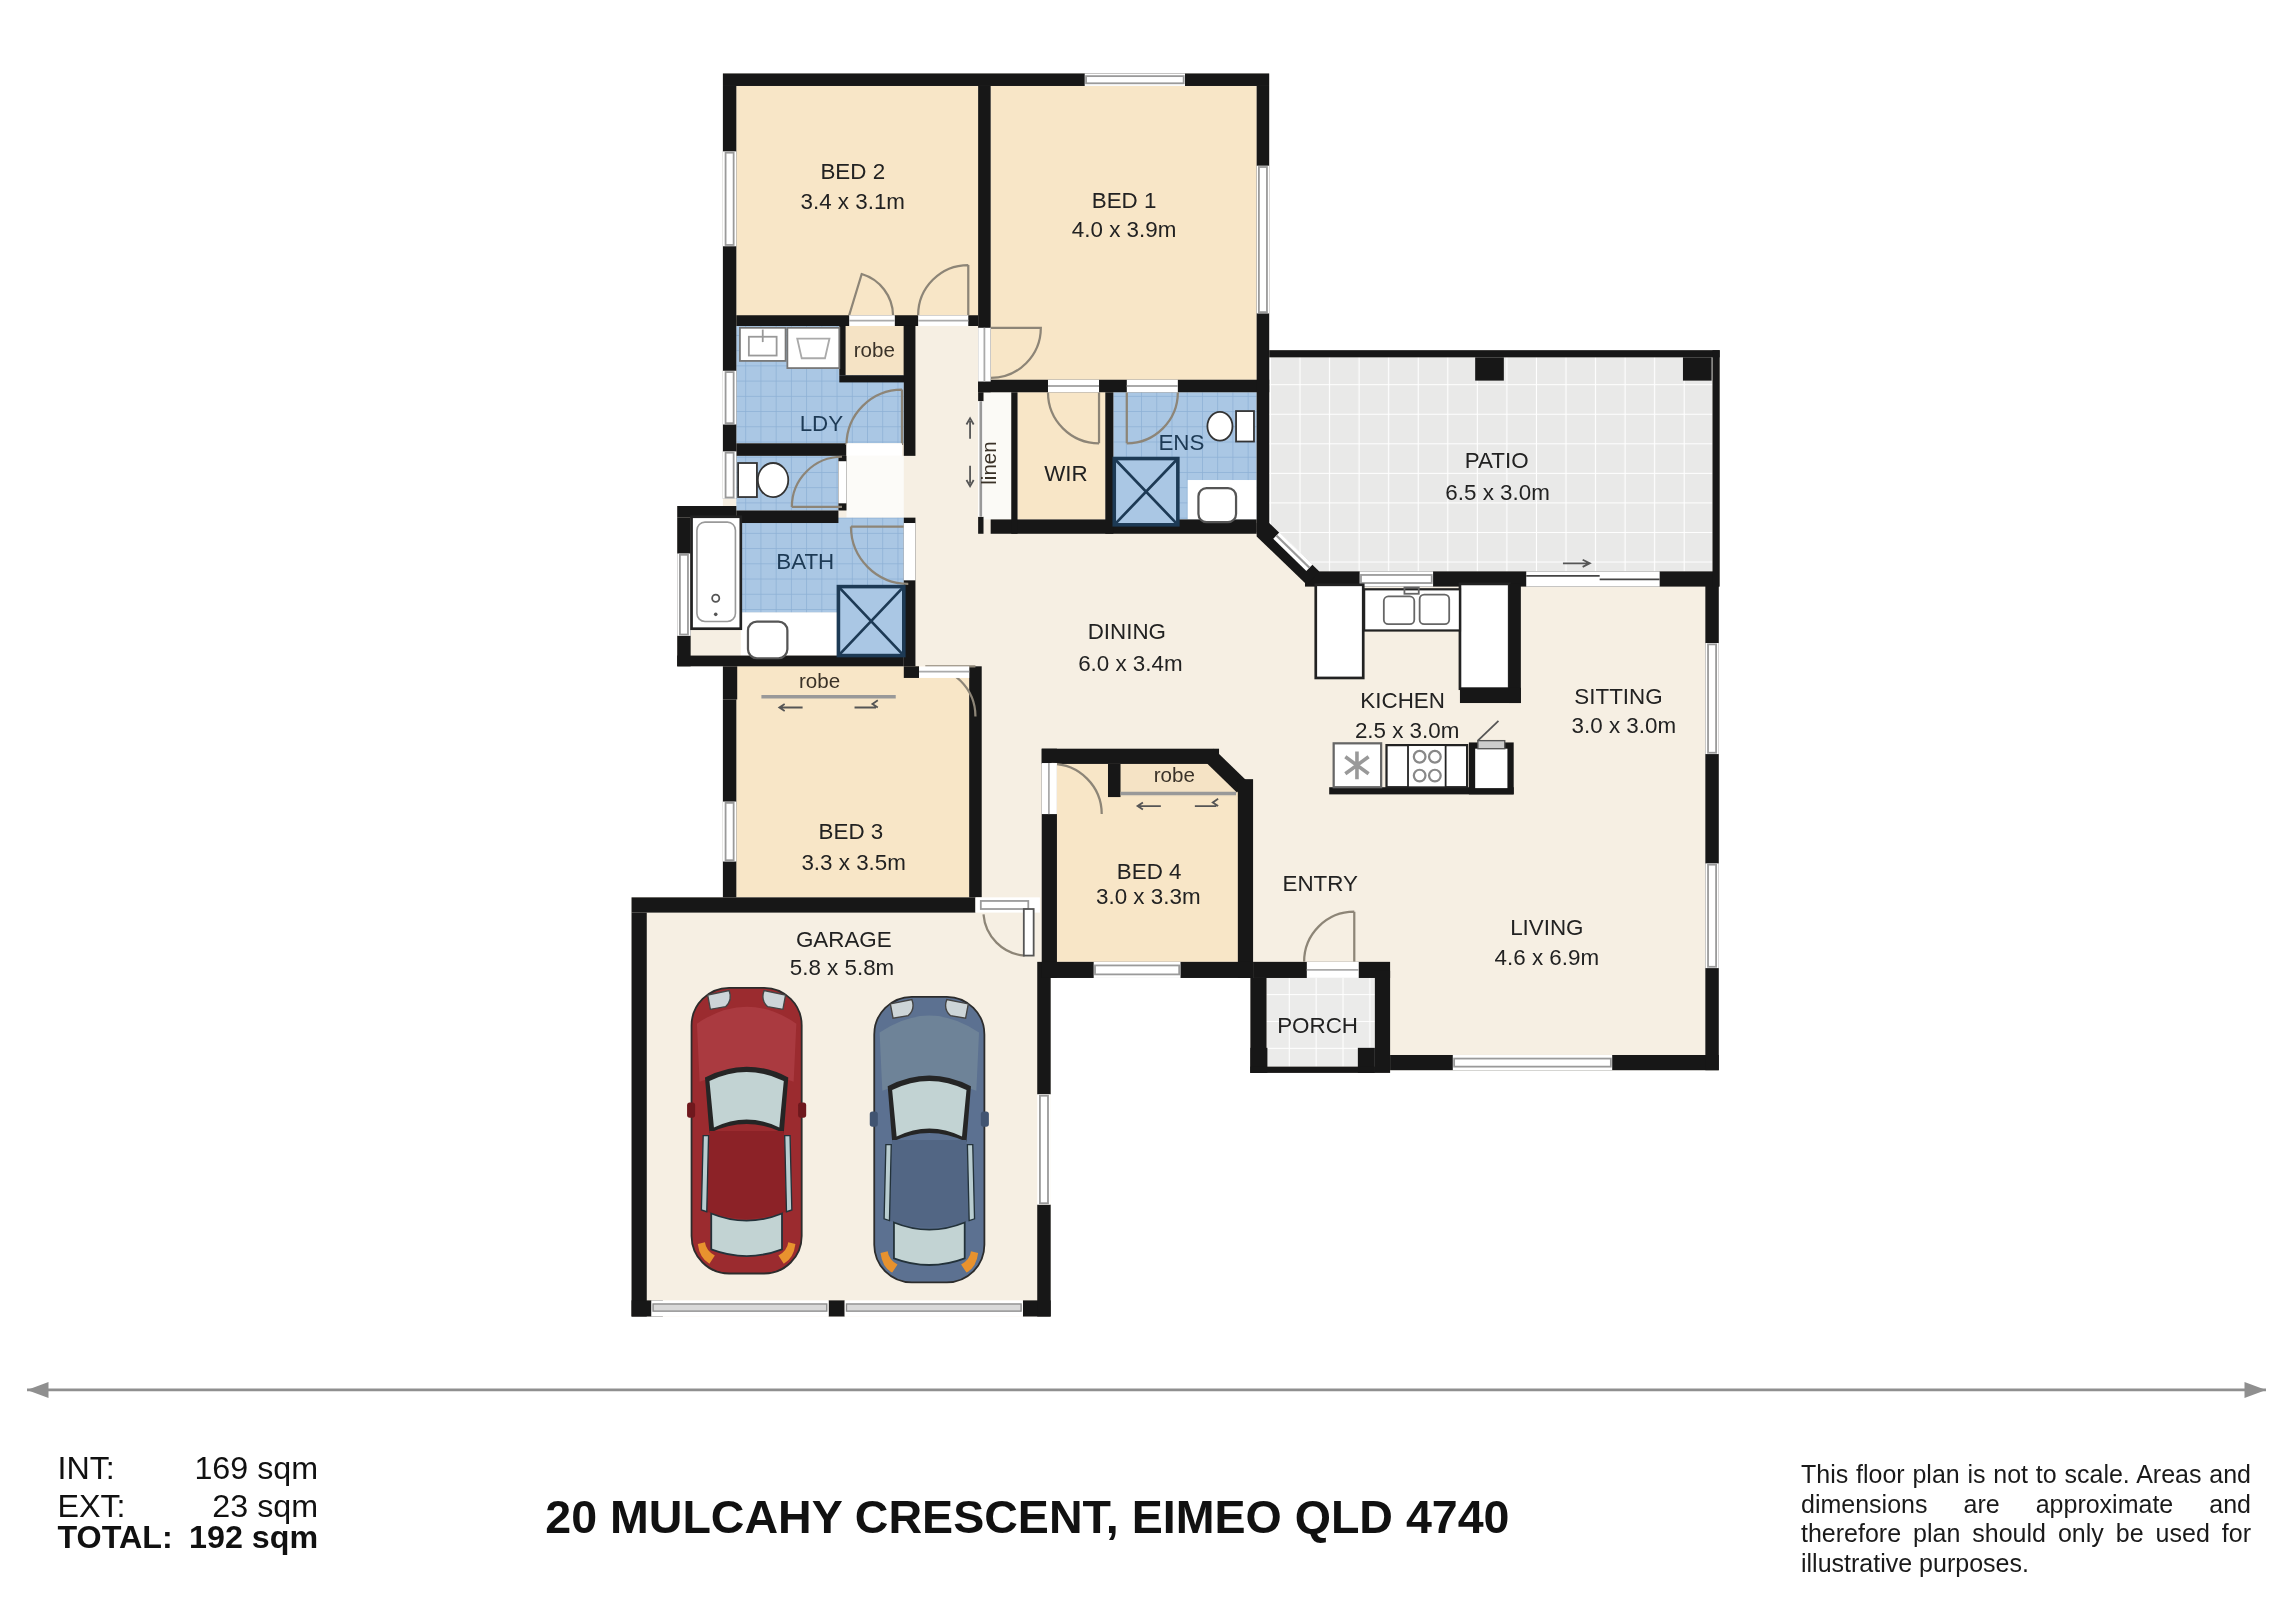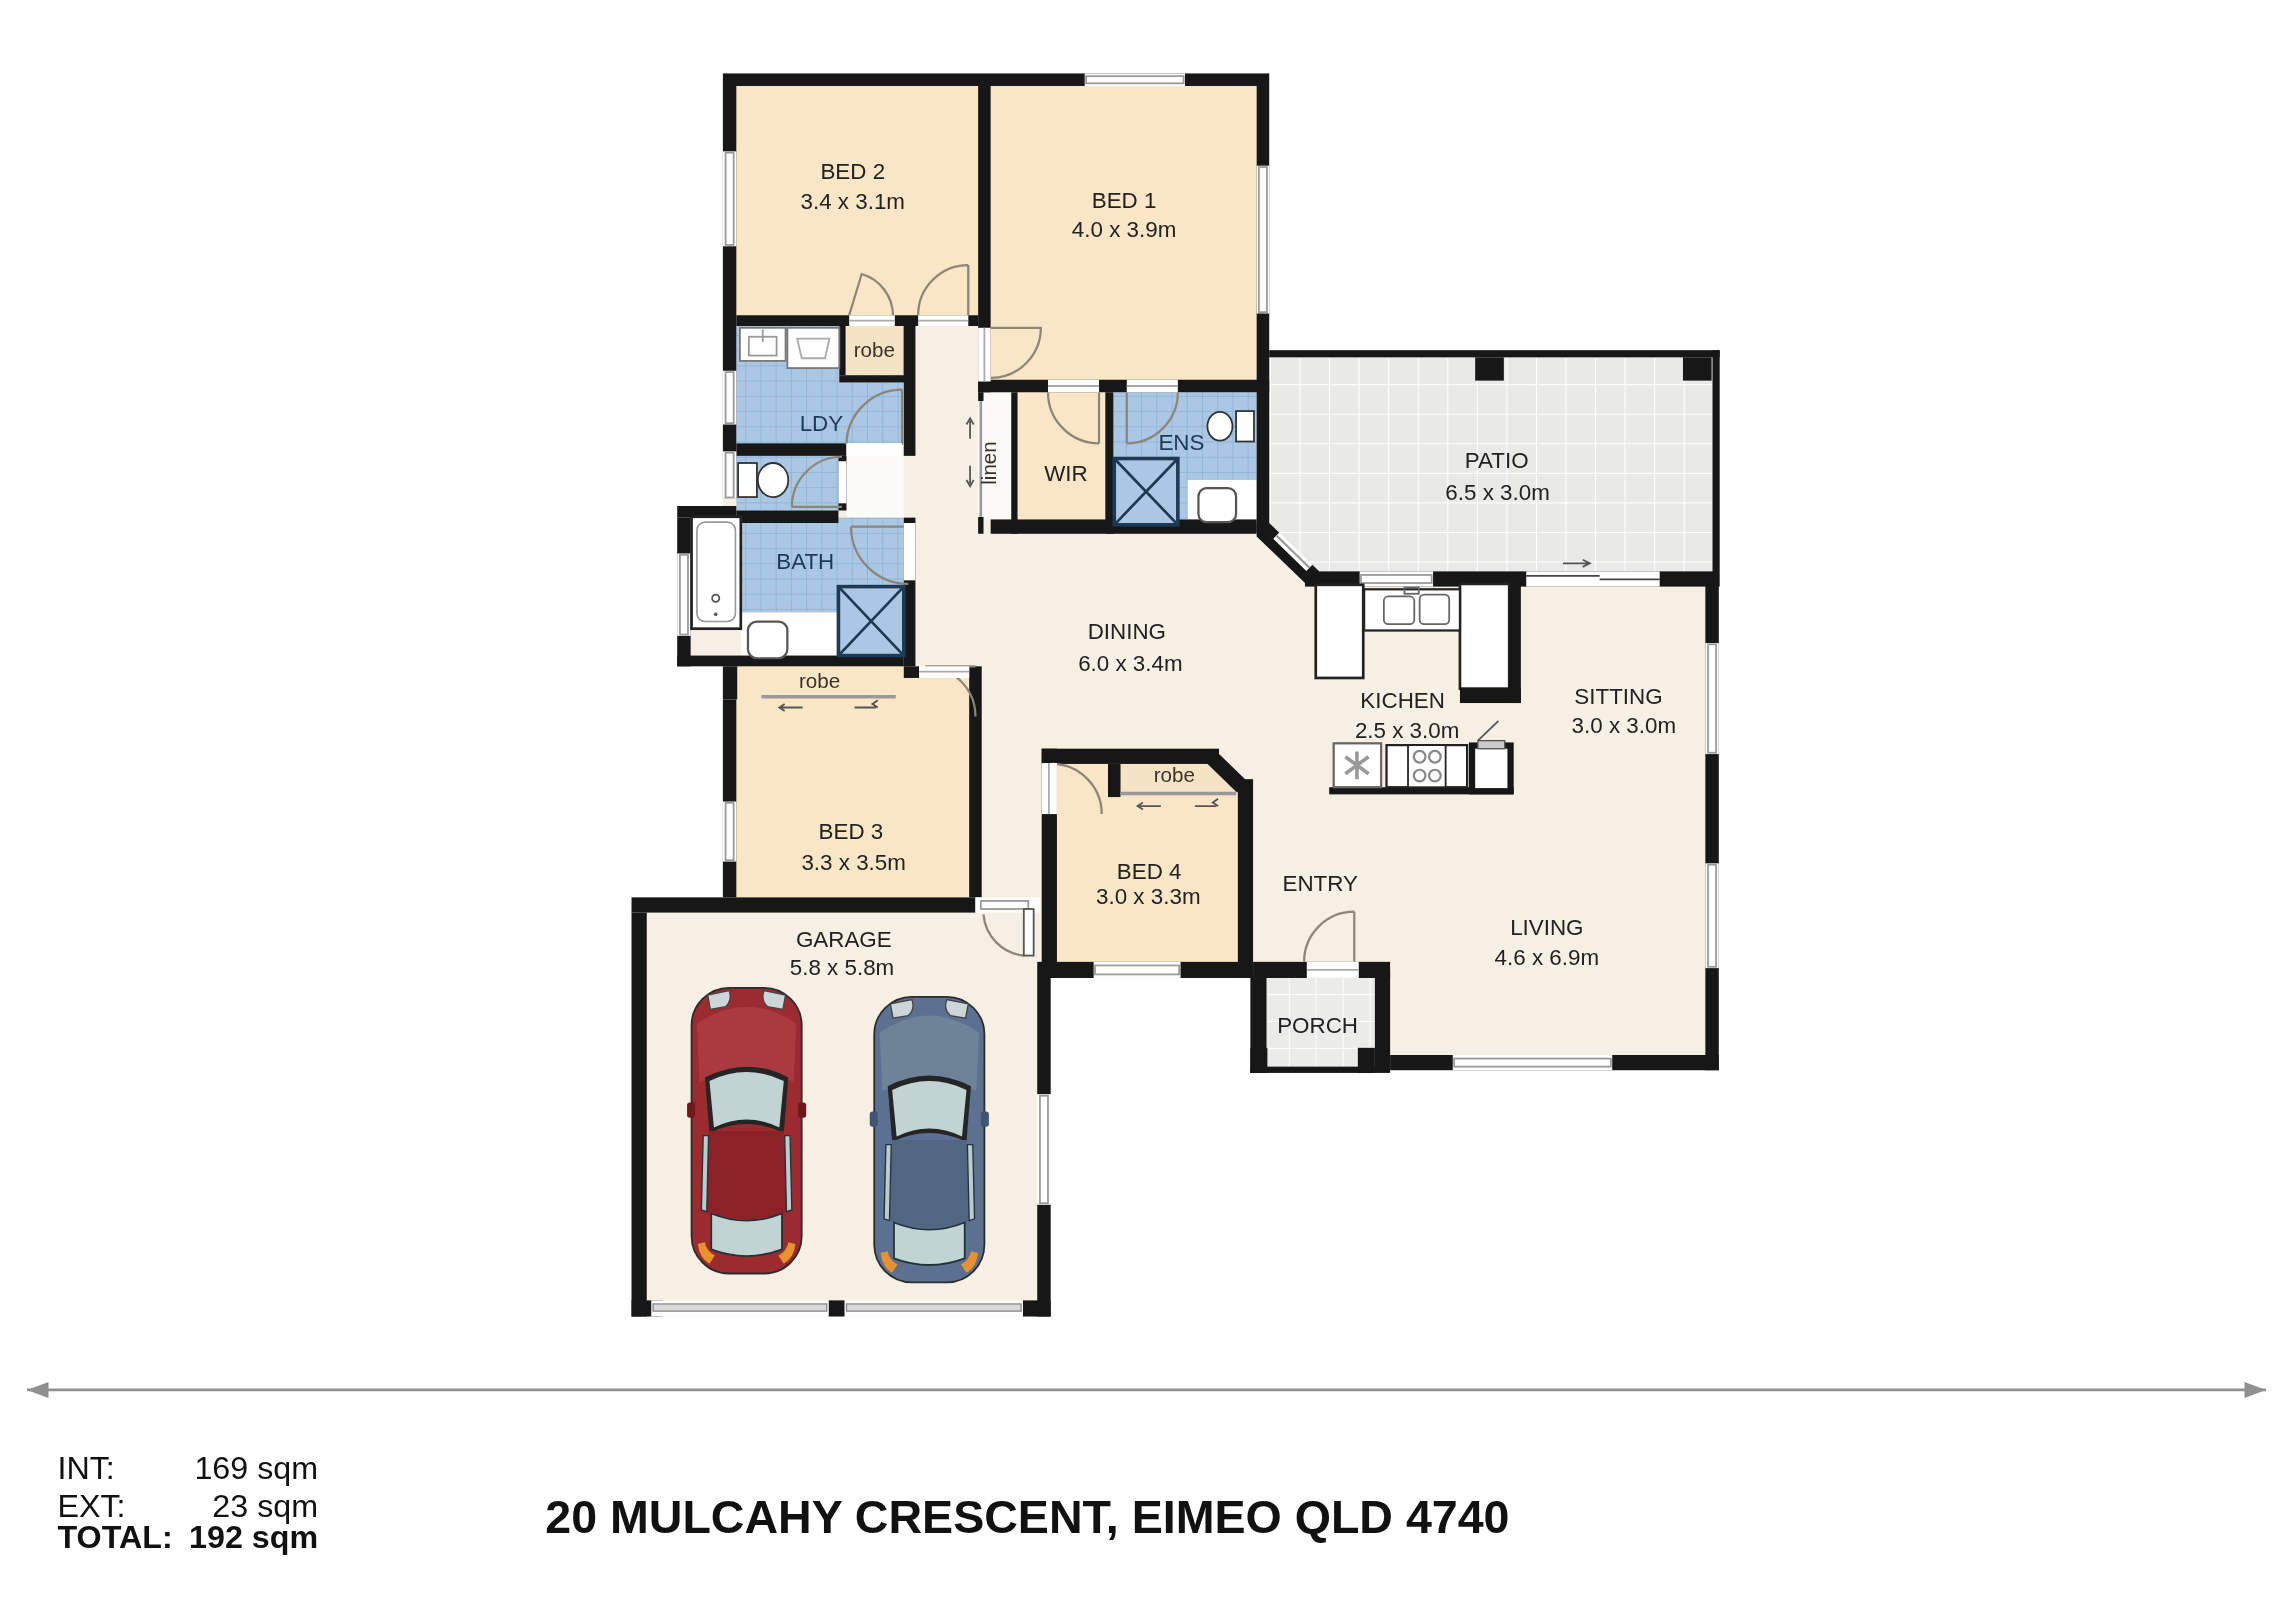--- a/index.html
+++ b/index.html
@@ -440,14 +440,20 @@
 <text x="355" y="1651" text-anchor="end">169 sqm</text>
 <text x="64" y="1694">EXT:</text>
 <text x="355" y="1694" text-anchor="end">23 sqm</text>
 <text x="64" y="1729" font-weight="bold">TOTAL:</text>
 <text x="355" y="1729" text-anchor="end" font-weight="bold">192 sqm</text>
 </g>
 
 <text x="1147" y="1712" font-family="Liberation Sans, sans-serif" font-size="52" font-weight="bold" fill="#111111" text-anchor="middle">20 MULCAHY CRESCENT, EIMEO QLD 4740</text>
 </svg>
 
+<div class="abs para" style="left:1801px;top:1460px;width:450px;">
+<div class="j">This floor plan is not to scale. Areas and</div>
+<div class="j">dimensions are approximate and</div>
+<div class="j">therefore plan should only be used for</div>
+<div>illustrative purposes.</div>
 </div>
+</div>
 
 
 </body></html>

